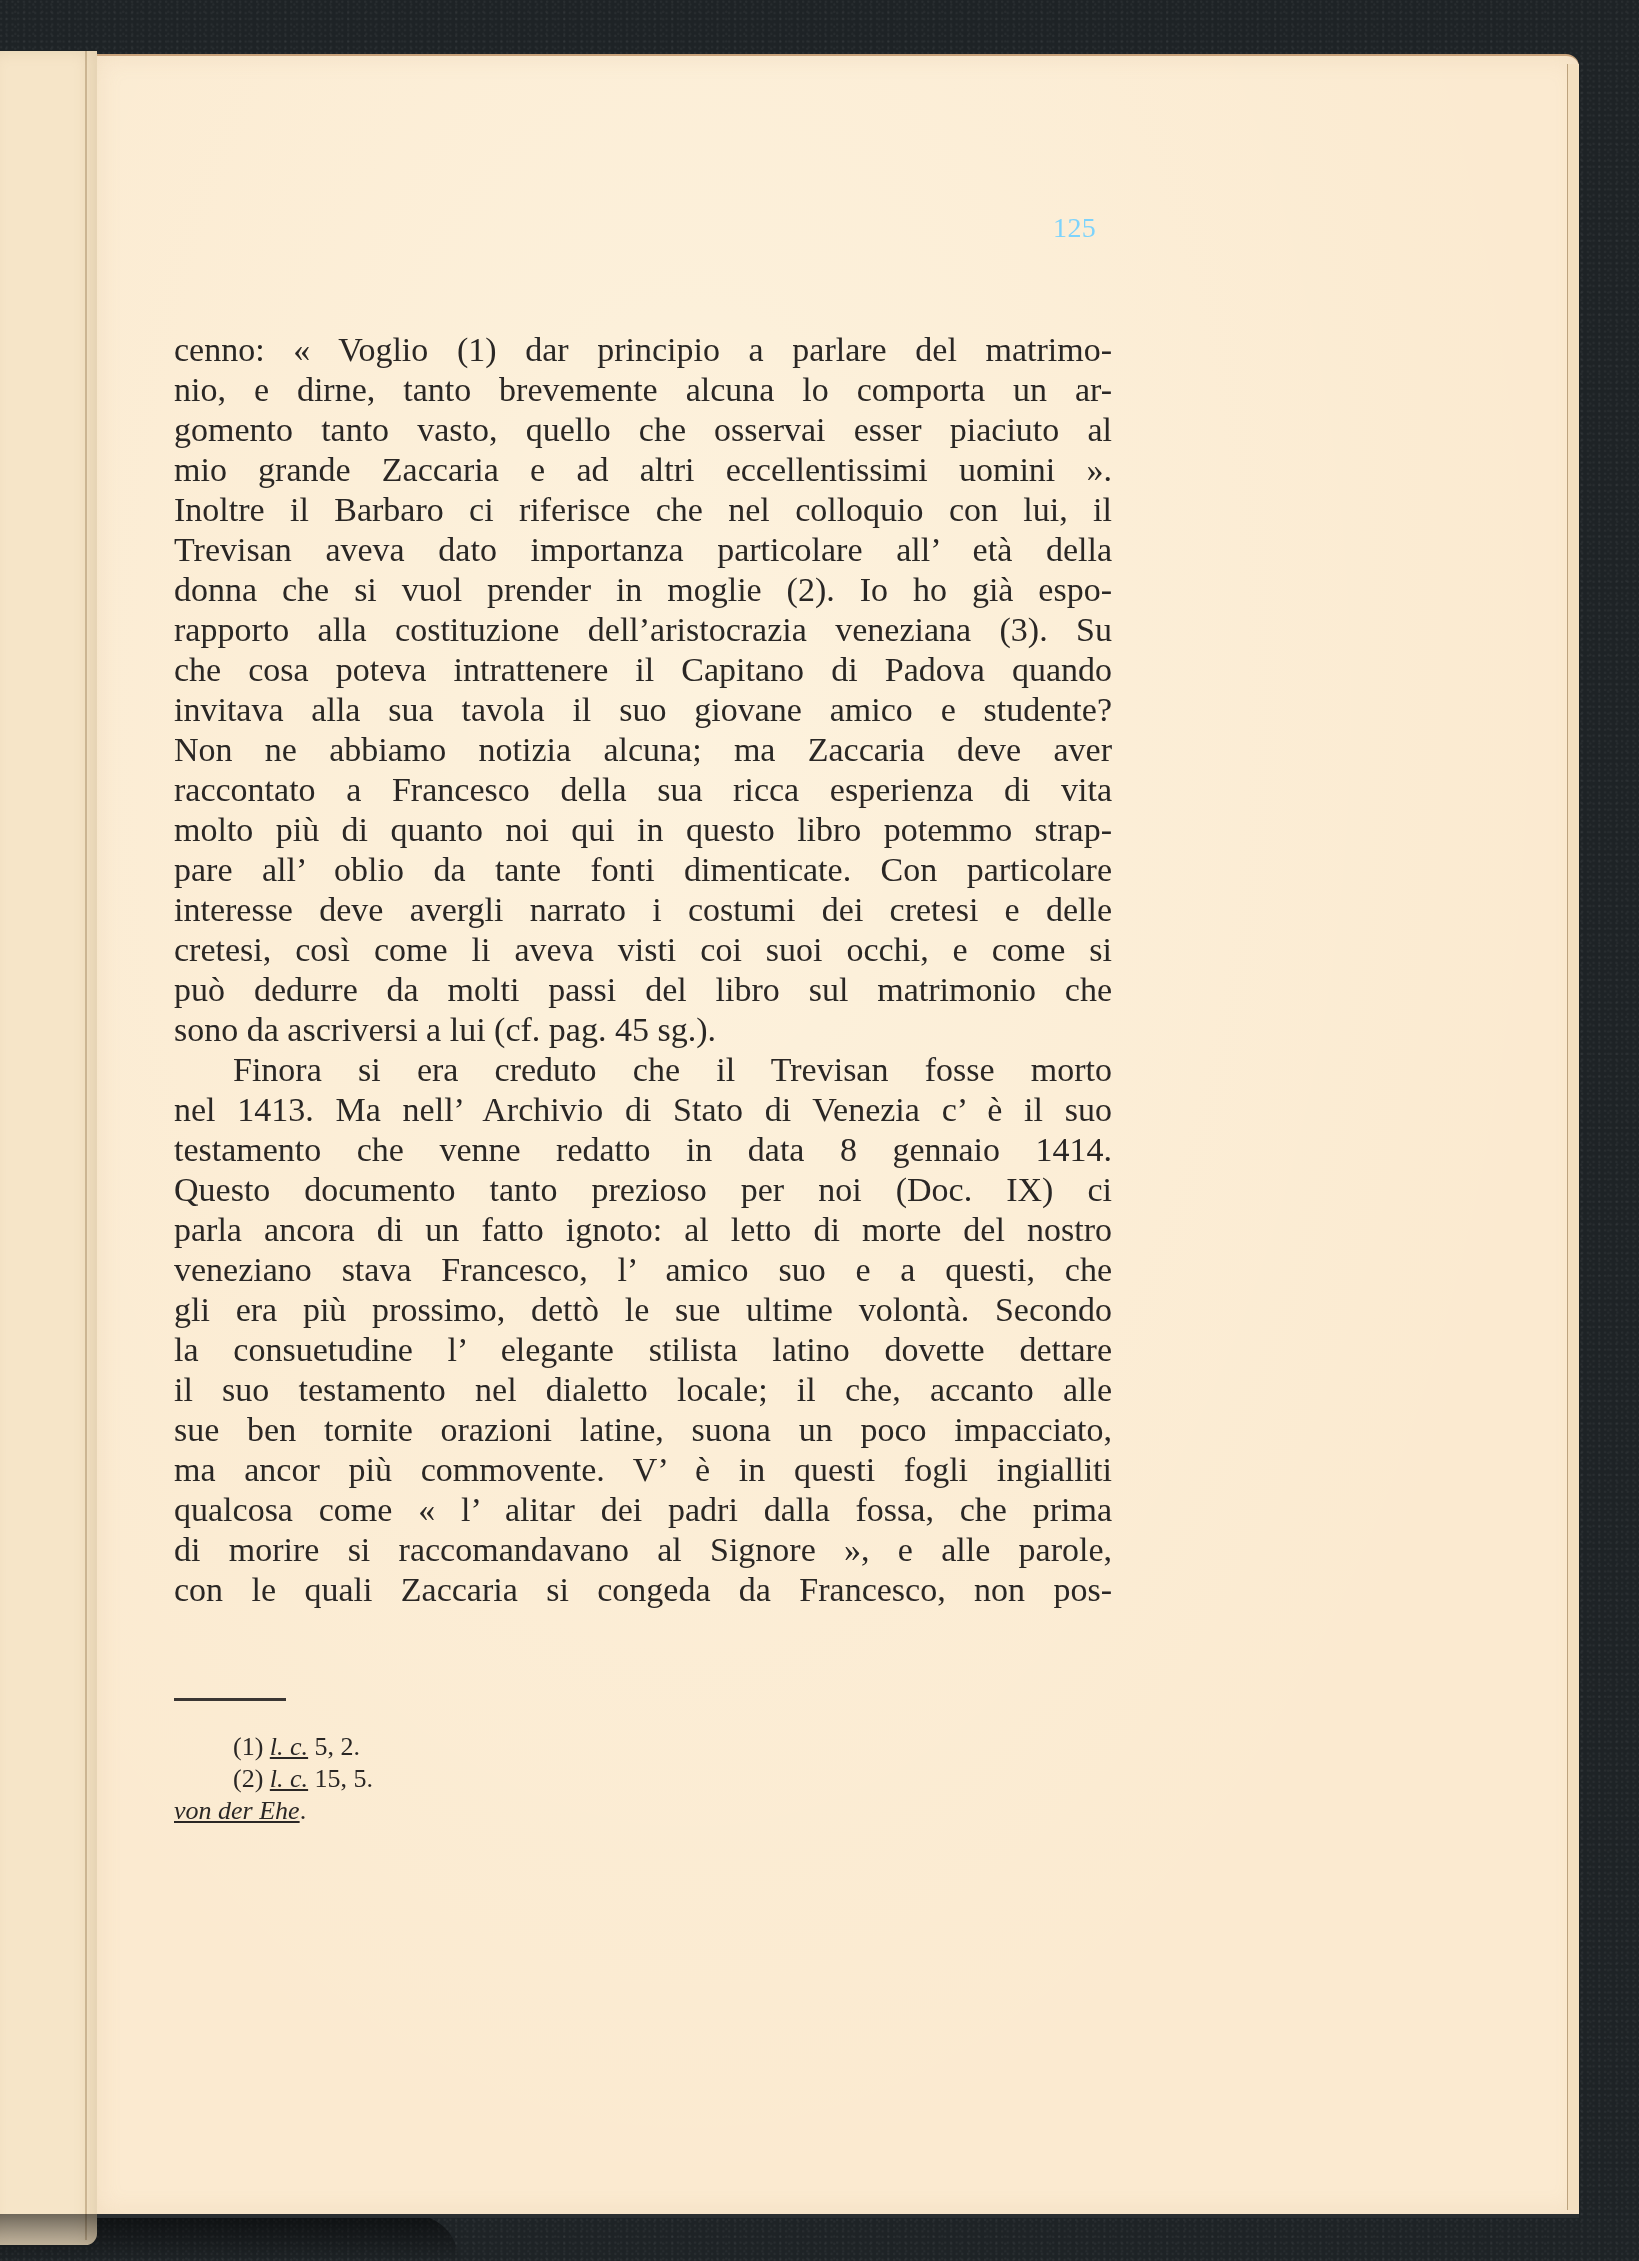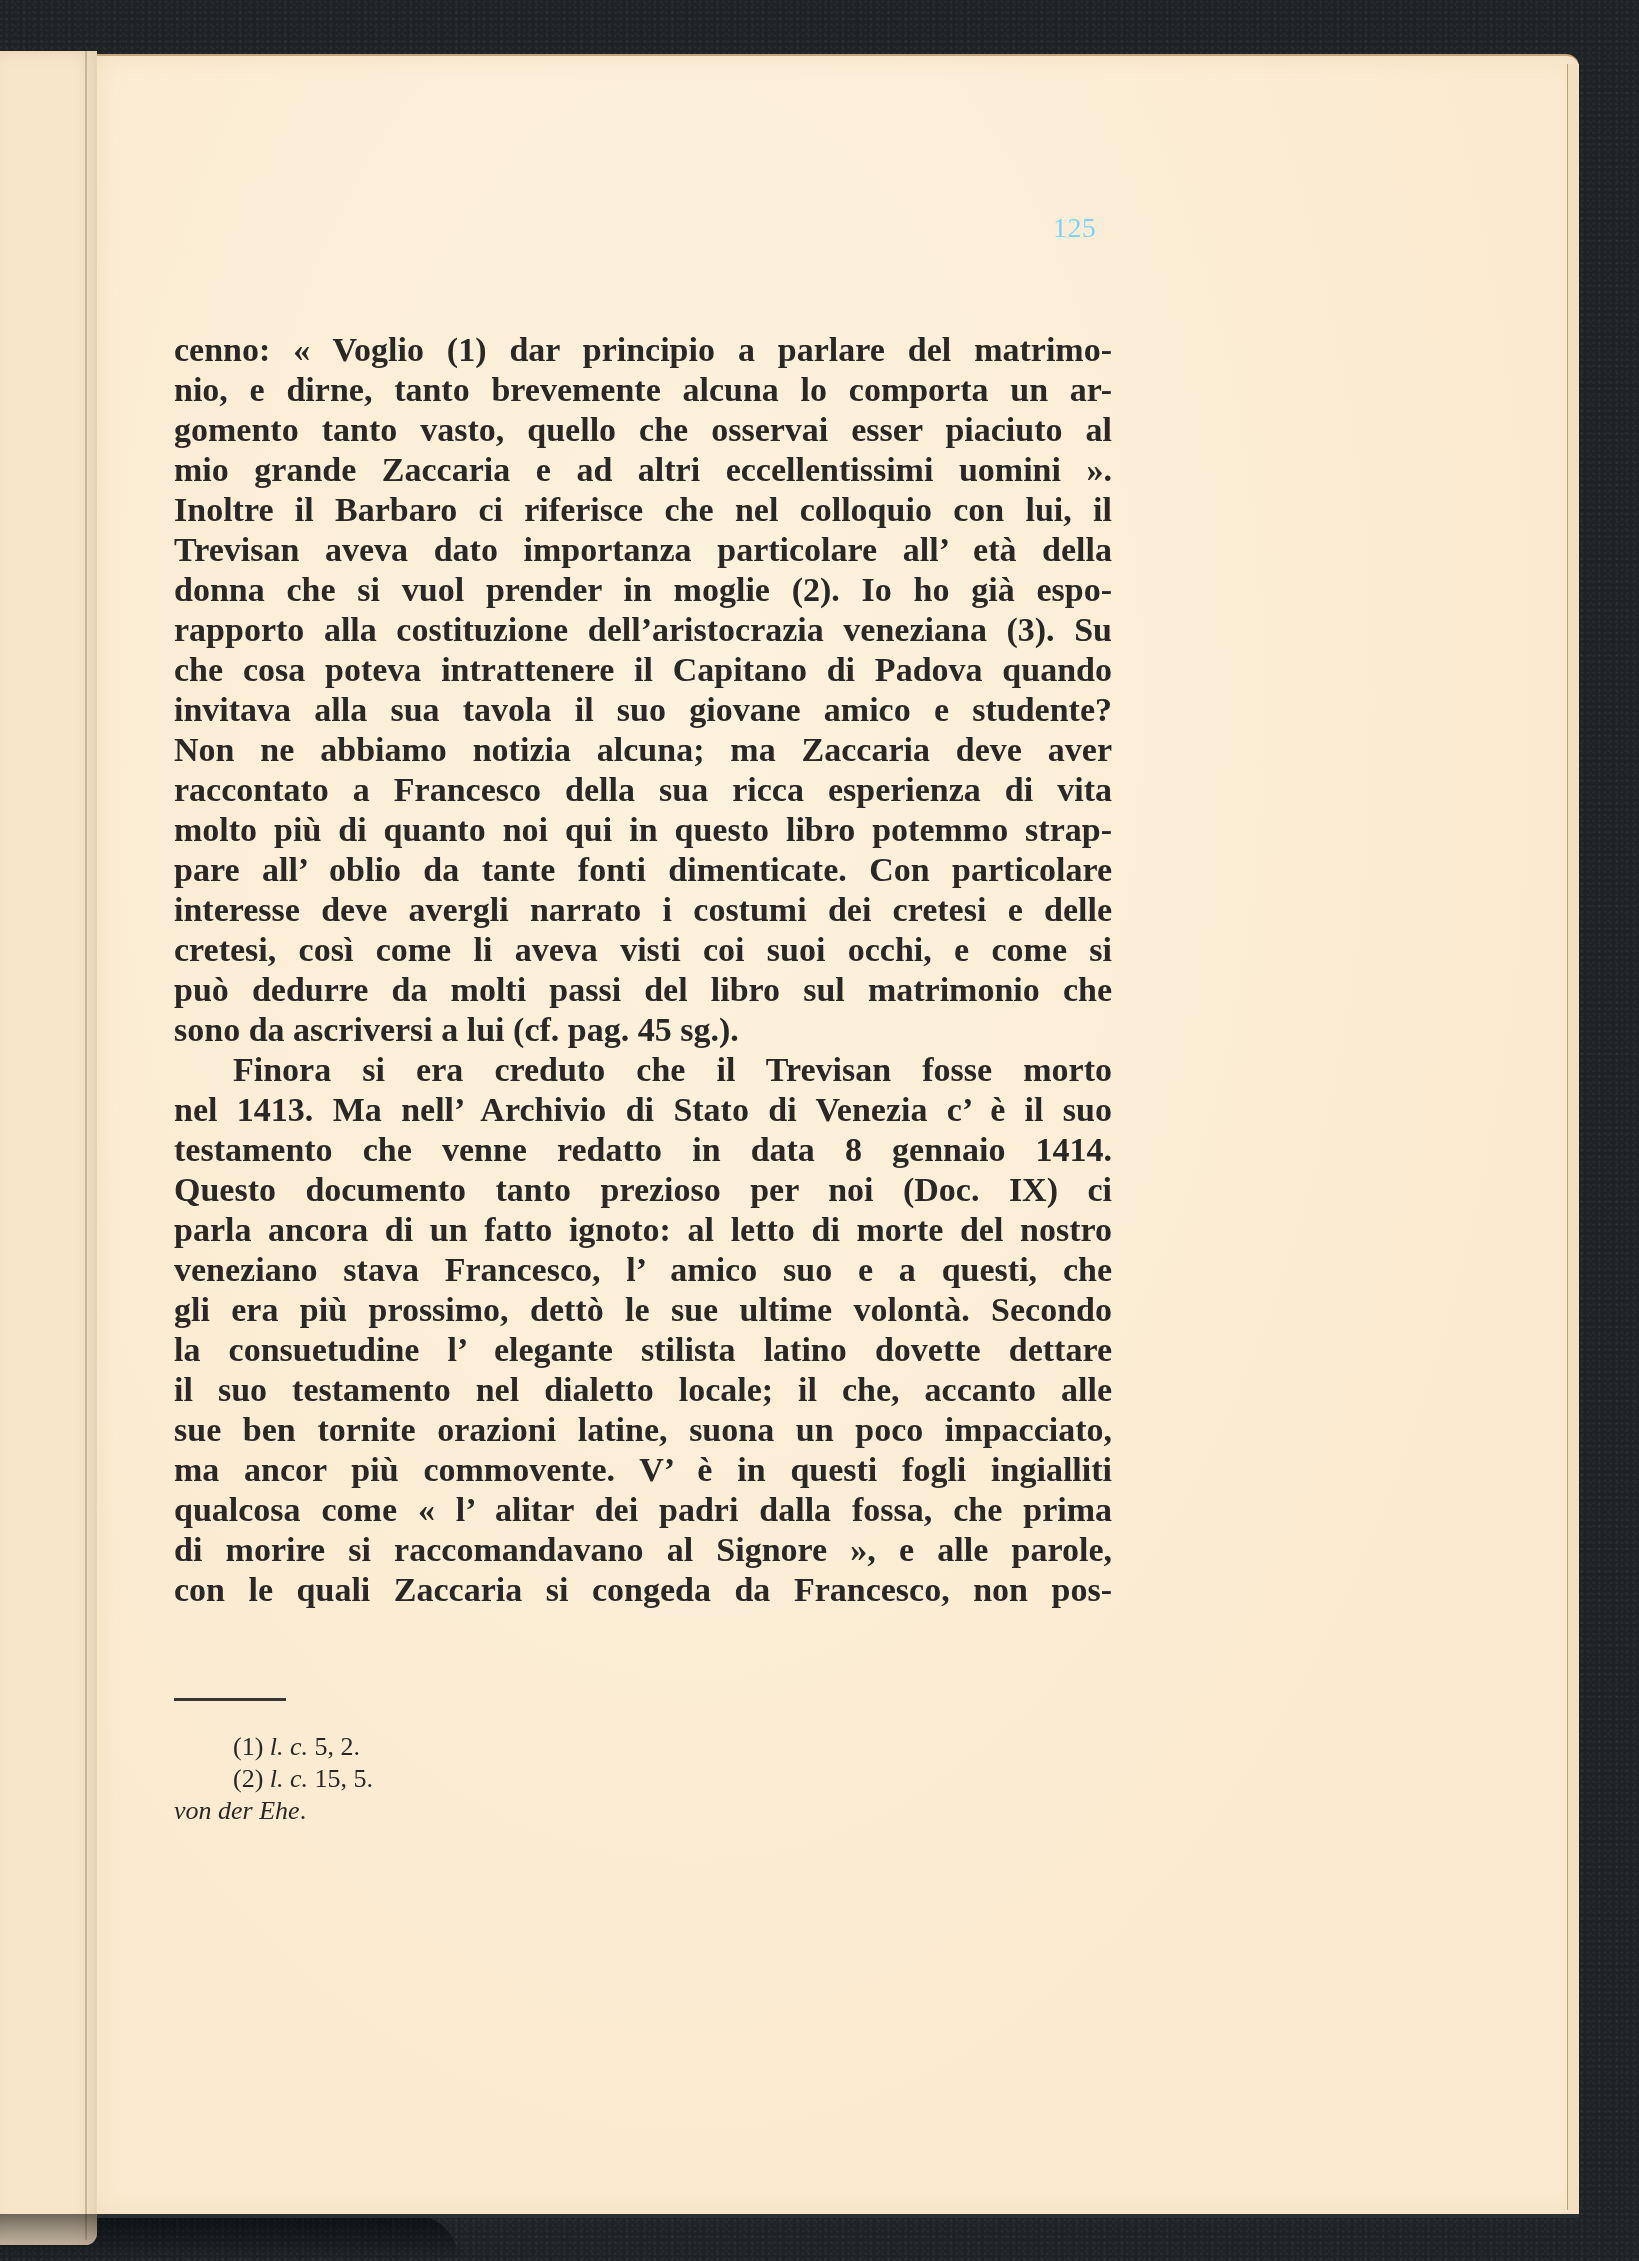--- a/index.html
+++ b/index.html
@@ -85,21 +85,20 @@
       font-size: 34px;
       line-height: 40px;
       color: #2a2725;
     }
     .line {
       display: block;
       white-space: nowrap;
       text-align: justify;
       text-align-last: justify;
       height: 40px;
-      font-weight: bold;
     }
     .line.last {
       text-align-last: left;
     }
     .line.indent {
       padding-left: 59px;
     }
     .footnote-rule {
       position: absolute;
       left: 174px;
@@ -122,21 +121,21 @@
       display: block;
       white-space: nowrap;
     }
     .fn.indent {
       padding-left: 59px;
     }
     .fn.full {
       text-align: justify;
       text-align-last: justify;
     }
-    .it { font-style: italic; }
+    .it { font-style: italic; text-decoration: underline; }
     .sc { font-variant: small-caps; }
   </style>
 </head>
 <body>
 
 <div class="left-page"></div>
 <div class="spine-line"></div>
 <div class="gutter-shadow"></div>
 
 <div class="page">

